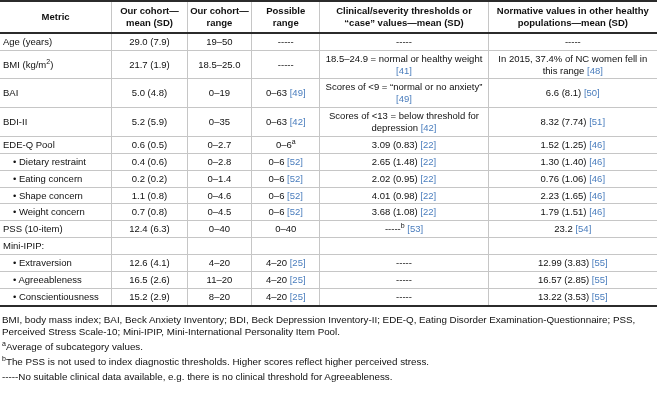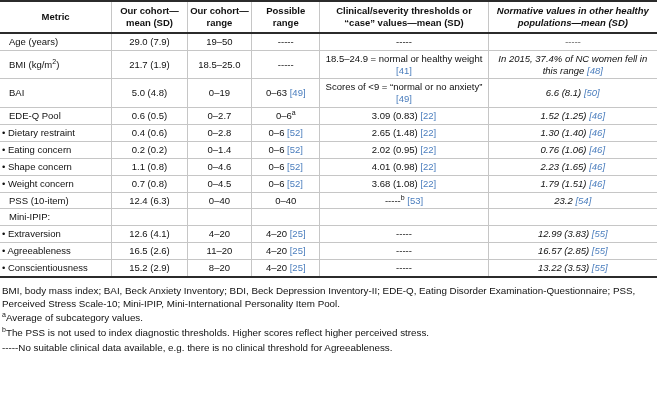--- a/index.html
+++ b/index.html
@@ -21,30 +21,30 @@
     line-height: 1.25;
   }
   table.results th, table.results td {
     border: 1px solid #c6c6c6;
     padding: 2px 3px;
     vertical-align: middle;
     background: #fff;
     word-wrap: break-word;
   }
   table.results th:first-child, table.results td:first-child { border-left: none; }
-  table.results th:last-child, table.results td:last-child { border-right: none; font-style: italic; }
+  table.results th:last-child, table.results td:last-child { border-right: none; }
   table.results thead th {
     font-weight: bold;
     text-align: center;
     border-bottom: 2px solid #2b2b2b;
     padding: 3px 2px;
   }
   table.results td { text-align: center; }
-  table.results td.metric { text-align: left; padding-left: 9px; }
-  table.results td.metric.indent { padding-left: 2px; }
+  table.results td.metric { text-align: left; padding-left: 3px; }
+  table.results td.metric.indent { padding-left: 13px; }
   .col-metric   { width: 17%; }
   .col-mean     { width: 11.5%; }
   .col-range    { width: 9.8%; }
   .col-possible { width: 10.4%; }
   .col-clinical { width: 25.6%; }
   .col-norm     { width: 25.7%; }
   .ref { color: #4a7dbd; }
   sup { font-size: 7px; line-height: 0; }
   .footnotes {
     padding: 7px 4px 0 2px;
@@ -97,20 +97,28 @@
         </tr>
         <tr>
           <td class="metric">BAI</td>
           <td>5.0 (4.8)</td>
           <td>0–19</td>
           <td>0–63 <span class="ref">[49]</span></td>
           <td>Scores of &lt;9 = “normal or no anxiety” <span class="ref">[49]</span></td>
           <td>6.6 (8.1) <span class="ref">[50]</span></td>
         </tr>
         <tr>
+          <td class="metric">BDI-II</td>
+          <td>5.2 (5.9)</td>
+          <td>0–35</td>
+          <td>0–63 <span class="ref">[42]</span></td>
+          <td>Scores of &lt;13 = below threshold for depression <span class="ref">[42]</span></td>
+          <td>8.32 (7.74) <span class="ref">[51]</span></td>
+        </tr>
+        <tr>
           <td class="metric">EDE-Q Pool</td>
           <td>0.6 (0.5)</td>
           <td>0–2.7</td>
           <td>0–6<sup>a</sup></td>
           <td>3.09 (0.83) <span class="ref">[22]</span></td>
           <td>1.52 (1.25) <span class="ref">[46]</span></td>
         </tr>
         <tr>
           <td class="metric indent">• Dietary restraint</td>
           <td>0.4 (0.6)</td>

